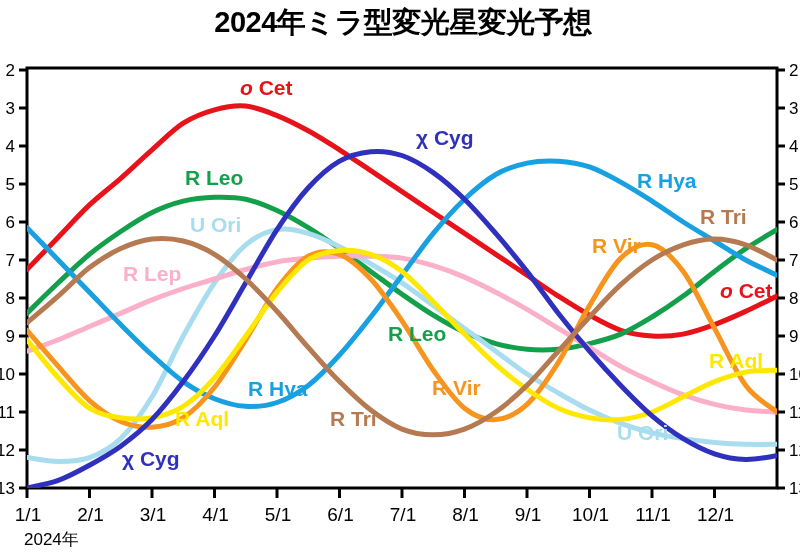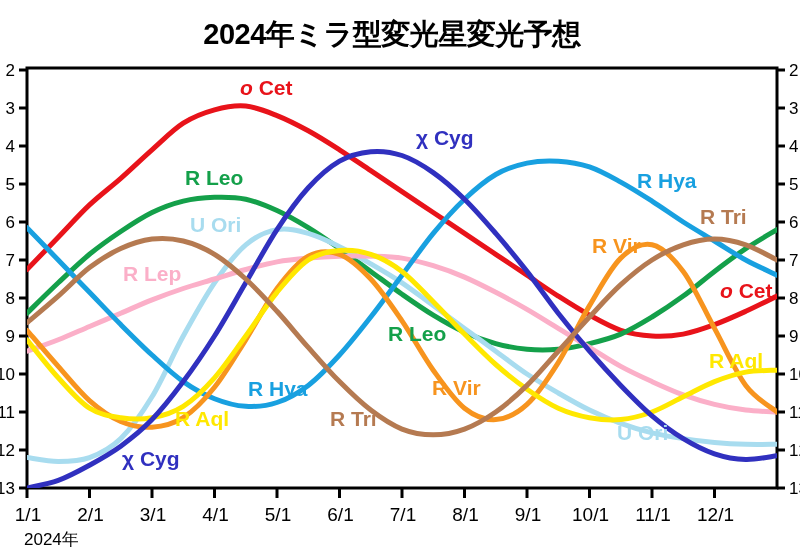--- a/index.html
+++ b/index.html
@@ -2,23 +2,23 @@
 <html><head>
 <meta charset="utf-8">
 <style>
   html,body{margin:0;padding:0;}
   body{
     width:800px;height:553px;background:#ffffff;
     font-family:"Liberation Sans","DejaVu Sans",sans-serif;
     overflow:hidden;position:relative;
   }
   #chart-title{
-    position:absolute;top:2px;left:0;width:784px;
+    position:absolute;top:2px;left:11px;width:784px;
     text-align:center;font-size:29px;font-weight:bold;color:#000;
-    letter-spacing:-0.5px;line-height:40px;margin-top:12px;
+    letter-spacing:-0.5px;line-height:40px;
   }
   #plot-wrap{position:absolute;top:0;left:0;width:800px;height:553px;}
   svg{display:block;}
   .ticklabel{font-family:"Liberation Sans",sans-serif;font-size:17px;fill:#000;}
   .xticklabel{font-family:"Liberation Sans",sans-serif;font-size:19px;fill:#000;}
   .yearlabel{font-family:"Liberation Sans",sans-serif;font-size:17px;fill:#000;}
   .curve{fill:none;stroke-width:5;stroke-linecap:round;stroke-linejoin:round;}
   .serieslabel{font-family:"Liberation Sans",sans-serif;font-size:21px;font-weight:bold;}
 </style>
 </head>

